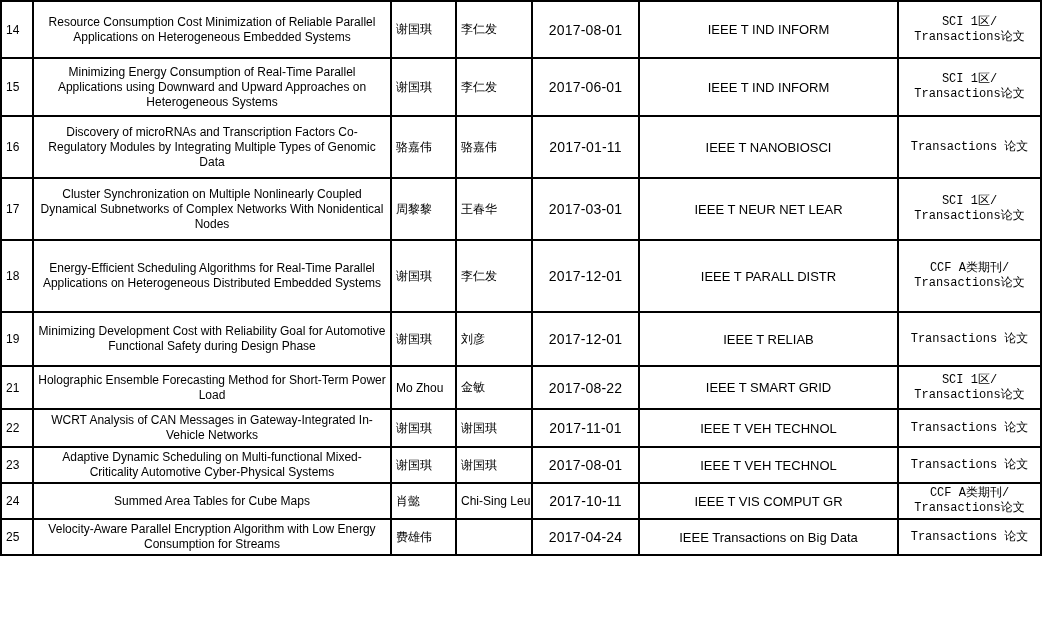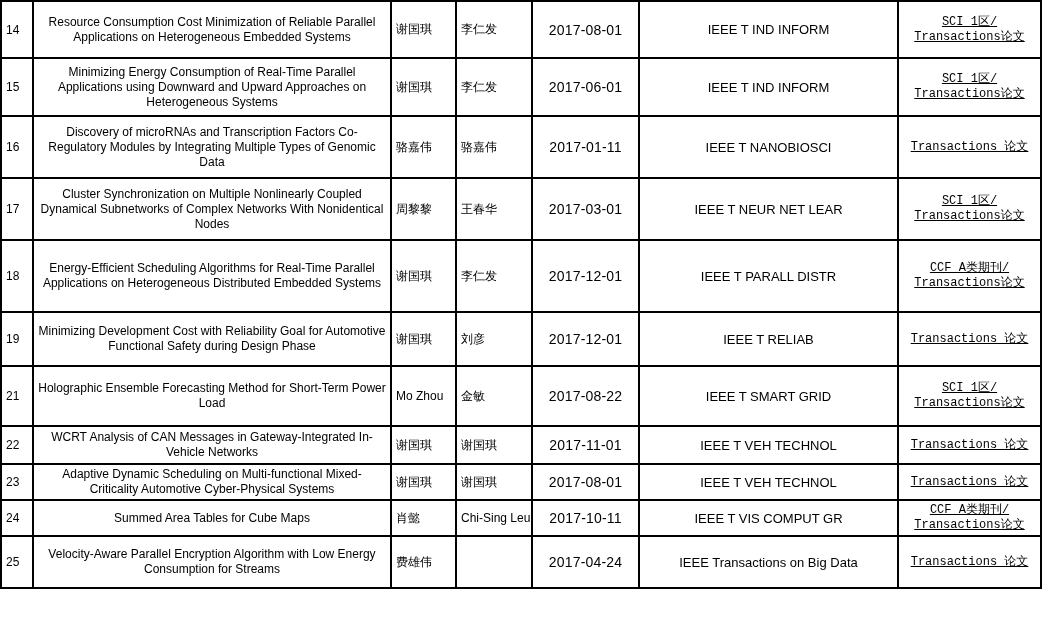--- a/index.html
+++ b/index.html
@@ -47,21 +47,20 @@
   td.journal {
     text-align: center;
     font-size: 13px;
   }
   td.category {
     text-align: center;
     font-family: "Liberation Mono", monospace;
     font-size: 12px;
     line-height: 15px;
     white-space: pre-line;
-    text-decoration: underline;
   }
 </style>
 </head>
 <body>
 
 <table class="pubs">
   <colgroup>
     <col style="width:32px">
     <col style="width:358px">
     <col style="width:65px">
@@ -122,21 +121,21 @@
       </tr>
       <tr style="height: 54px;">
         <td class="num">19</td>
         <td class="title">Minimizing Development Cost with Reliability Goal for Automotive Functional Safety during Design Phase</td>
         <td class="author">谢国琪</td>
         <td class="author">刘彦</td>
         <td class="date">2017-12-01</td>
         <td class="journal">IEEE T RELIAB</td>
         <td class="category">Transactions 论文</td>
       </tr>
-      <tr style="height: 60px;">
+      <tr style="height: 43px;">
         <td class="num">21</td>
         <td class="title">Holographic Ensemble Forecasting Method for Short-Term Power Load</td>
         <td class="author">Mo Zhou</td>
         <td class="author">金敏</td>
         <td class="date">2017-08-22</td>
         <td class="journal">IEEE T SMART GRID</td>
         <td class="category">SCI 1区/
 Transactions论文</td>
       </tr>
       <tr style="height: 38px;">
@@ -160,21 +159,21 @@
       <tr style="height: 33px;">
         <td class="num">24</td>
         <td class="title">Summed Area Tables for Cube Maps</td>
         <td class="author">肖懿</td>
         <td class="author">Chi-Sing Leung(梁</td>
         <td class="date">2017-10-11</td>
         <td class="journal">IEEE T VIS COMPUT GR</td>
         <td class="category">CCF A类期刊/
 Transactions论文</td>
       </tr>
-      <tr style="height: 52px;">
+      <tr style="height: 36px;">
         <td class="num">25</td>
         <td class="title">Velocity-Aware Parallel Encryption Algorithm with Low Energy Consumption for Streams</td>
         <td class="author">费雄伟</td>
         <td class="author"></td>
         <td class="date">2017-04-24</td>
         <td class="journal">IEEE Transactions on Big Data</td>
         <td class="category">Transactions 论文</td>
       </tr>
     </tbody>
 </table>

